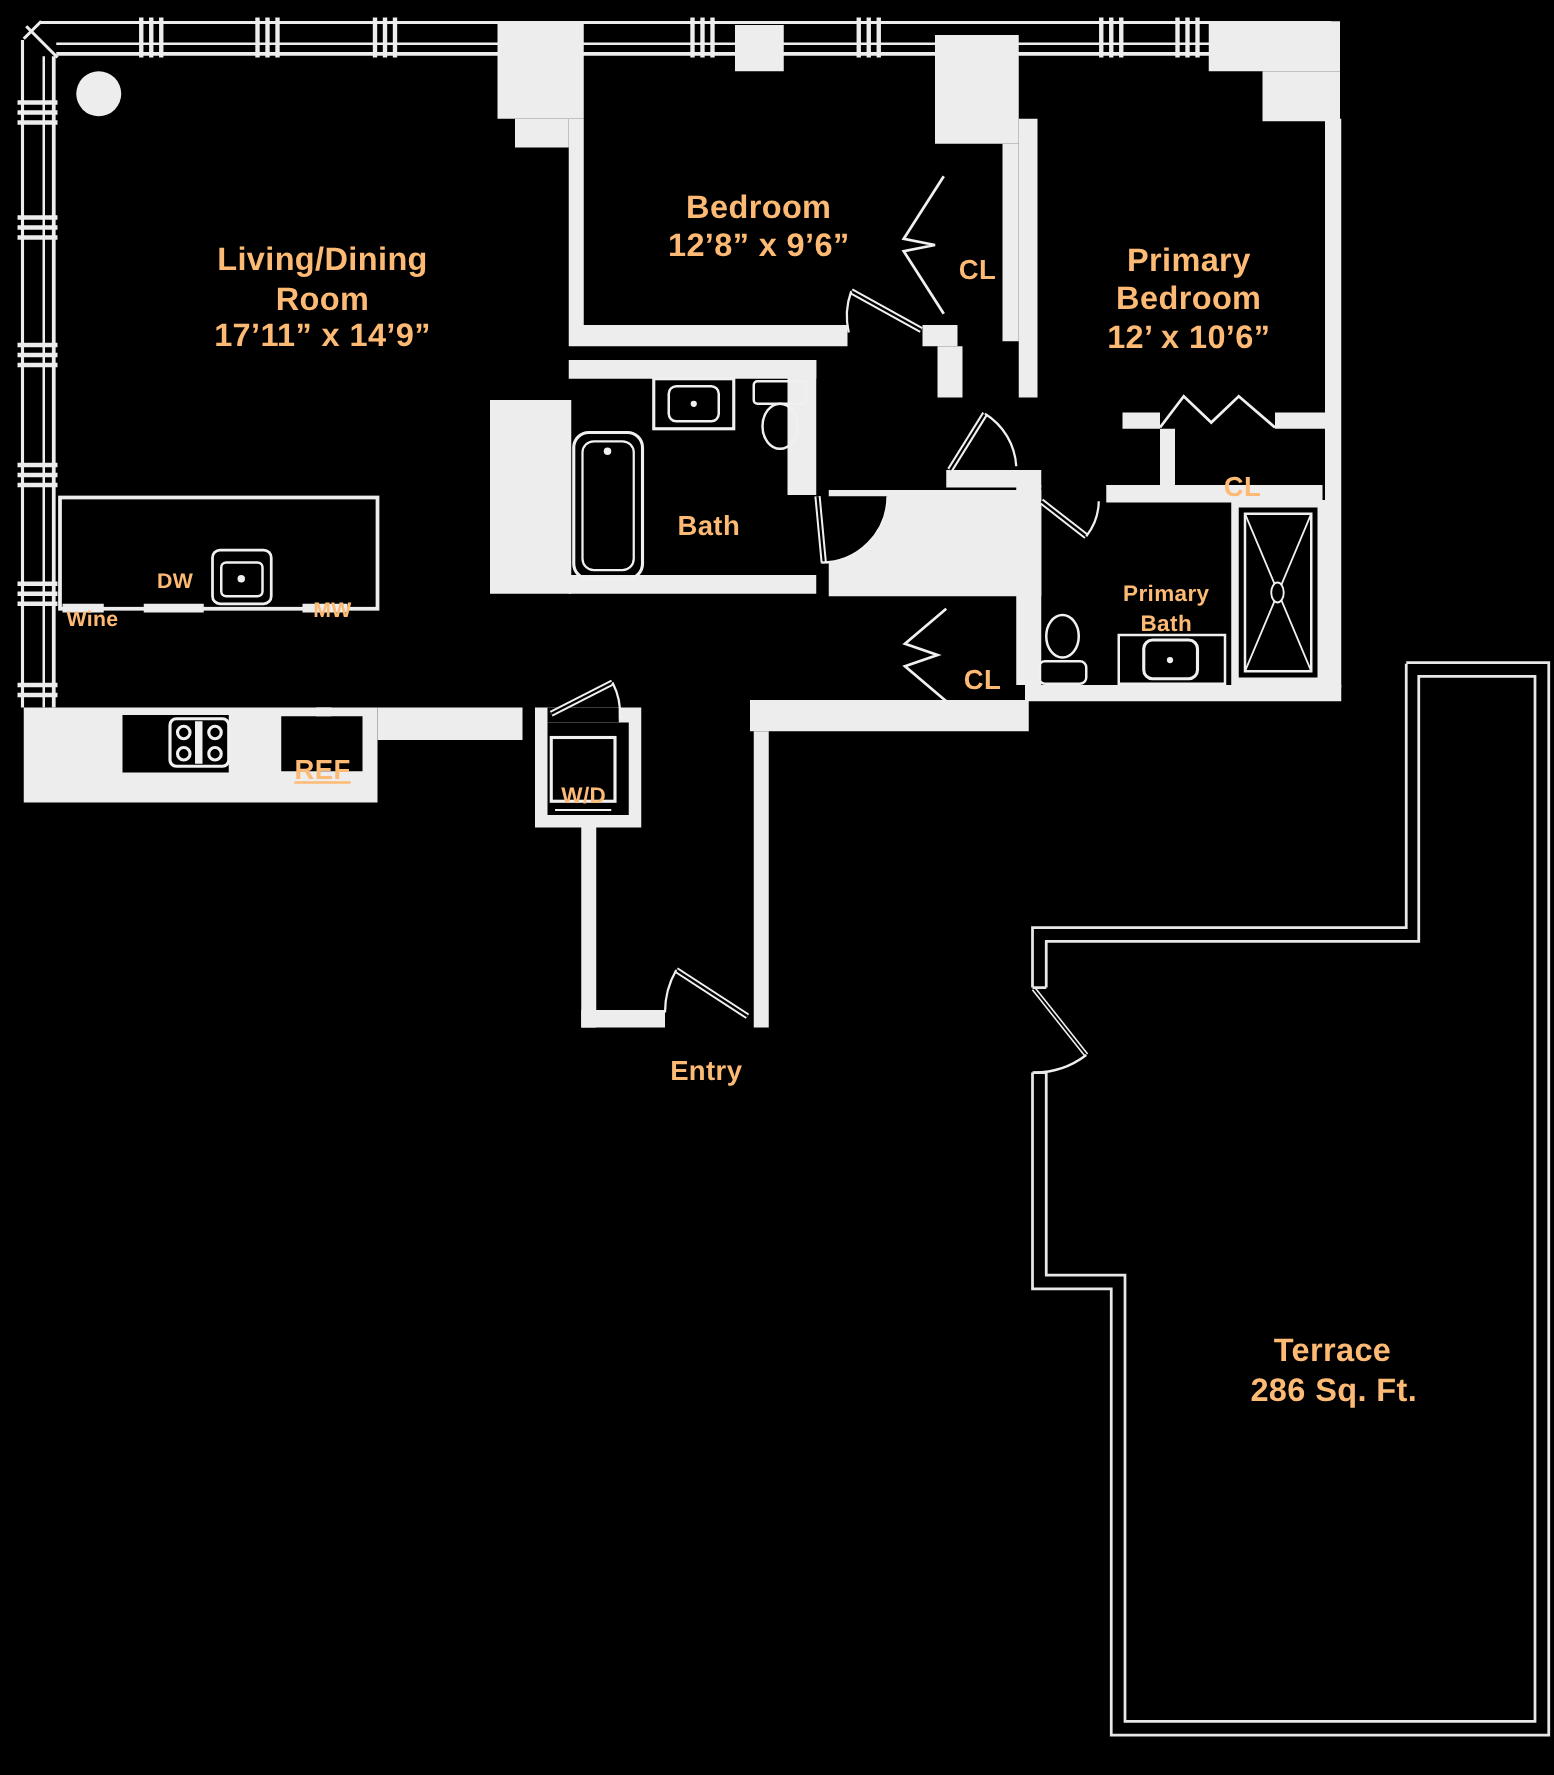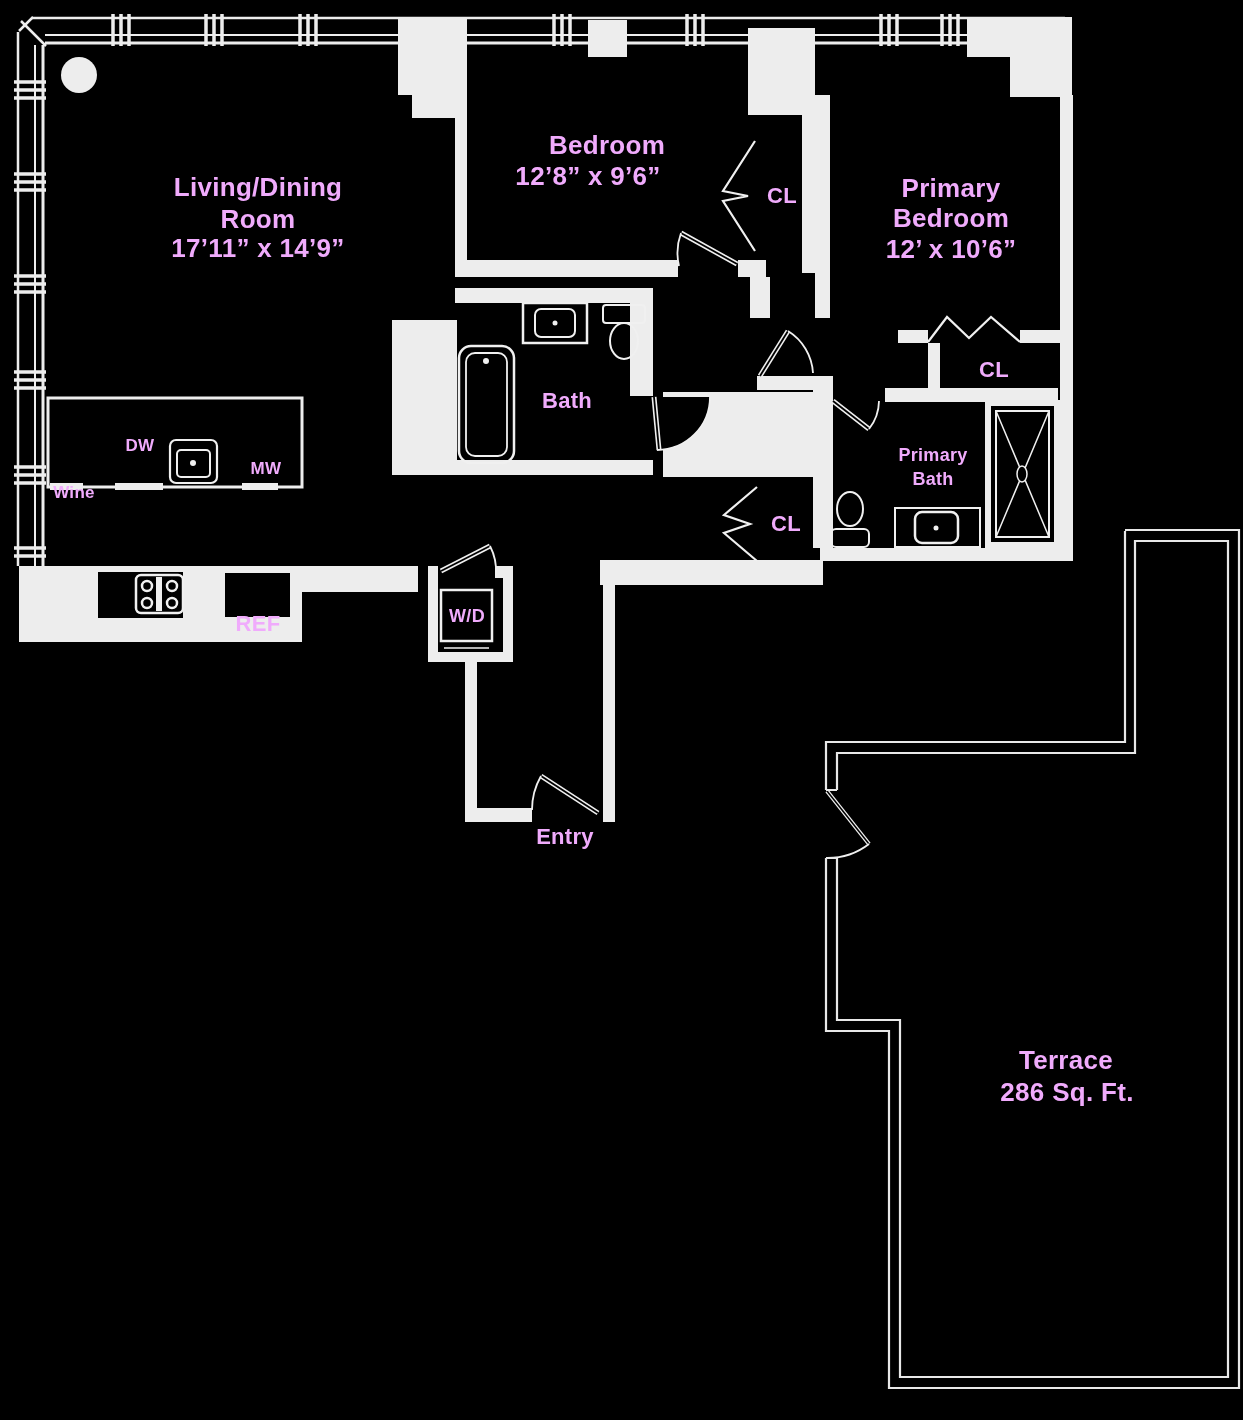--- a/index.html
+++ b/index.html
@@ -1,20 +1,20 @@
 <!DOCTYPE html>
 <html><head>
 <meta charset="utf-8">
 <style>
   html,body{margin:0;padding:0;background:#000;}
   #plan{position:relative;width:1243px;height:1420px;background:#000;overflow:hidden;
         font-family:"Liberation Sans",sans-serif;}
   #plan svg{position:absolute;left:0;top:0;}
-  .lbl{position:absolute;transform:translate(-50%,-50%);font-weight:700;color:#f0abfc;
-       white-space:nowrap;letter-spacing:.3px;line-height:1;}
+  .lbl{position:absolute;transform:translate(-50%,-50%);font-weight:700;color:#fdba74;
+       white-space:nowrap;letter-spacing:.3px;line-height:1;margin-top:20px;}
   .fs26{font-size:26px;}
   .fs19{font-size:22px;}
   .fs18{font-size:18px;}
   .fs17{font-size:17px;}
 </style>
 </head>
 <body>
 
 <div id="plan">
 
@@ -199,38 +199,38 @@
     <path d="M837,858 V1020 H900 V1377 H1228 V541 H1135 V753 H837 V790"></path>
     <path d="M826,790 H837 M826,858 H837"></path>
   </g>
 </svg>
 
 <div class="lbl fs26" style="left:258px;top:187px;text-align:center;">Living/Dining</div>
 <div class="lbl fs26" style="left:258px;top:219px;">Room</div>
 <div class="lbl fs26" style="left:258px;top:248px;">17’11” x 14’9”</div>
 
 <div class="lbl fs26" style="left:607px;top:145px;">Bedroom</div>
-<div class="lbl fs26" style="left:588px;top:176px;">12’8” x 9’6”</div>
+<div class="lbl fs26" style="left:607px;top:176px;">12’8” x 9’6”</div>
 
 <div class="lbl fs26" style="left:951px;top:188px;">Primary</div>
 <div class="lbl fs26" style="left:951px;top:218px;">Bedroom</div>
 <div class="lbl fs26" style="left:951px;top:249px;">12’ x 10’6”</div>
 
 <div class="lbl fs19" style="left:567px;top:401px;">Bath</div>
 <div class="lbl fs18" style="left:933px;top:455px;">Primary</div>
 <div class="lbl fs18" style="left:933px;top:479px;">Bath</div>
 
 <div class="lbl fs19" style="left:782px;top:196px;">CL</div>
 <div class="lbl fs19" style="left:786px;top:524px;">CL</div>
 <div class="lbl fs19" style="left:994px;top:370px;">CL</div>
 
-<div class="lbl fs17" style="left:74px;top:492px;">Wine</div>
+<div class="lbl fs17" style="left:74px;top:475px;">Wine</div>
 <div class="lbl fs17" style="left:140px;top:445px;">DW</div>
 <div class="lbl fs17" style="left:266px;top:468px;">MW</div>
-<div class="lbl fs19" style="left:258px;top:624px;">REF</div>
+<div class="lbl fs19" style="left:258px;top:596px;text-decoration:underline;">REF</div>
 <div class="lbl fs18" style="left:467px;top:616px;">W/D</div>
 
 <div class="lbl fs19" style="left:565px;top:837px;">Entry</div>
 
 <div class="lbl fs26" style="left:1066px;top:1060px;">Terrace</div>
 <div class="lbl fs26" style="left:1067px;top:1092px;">286 Sq. Ft.</div>
 
 </div>
 
 </body></html>

